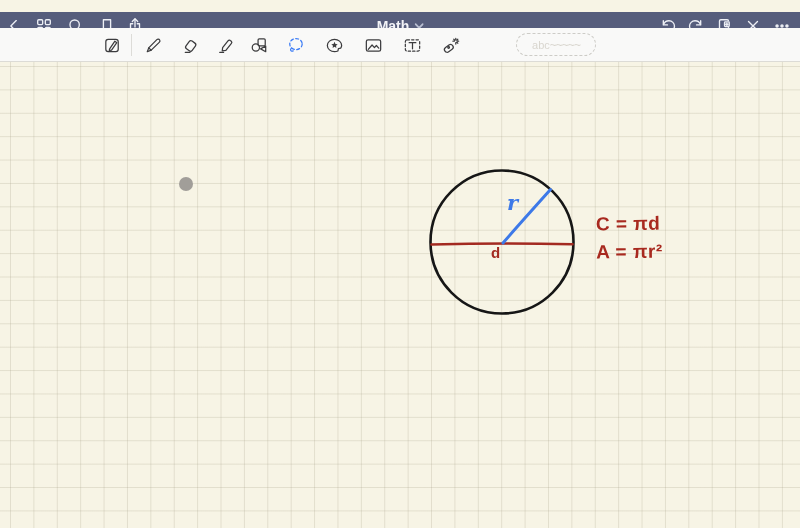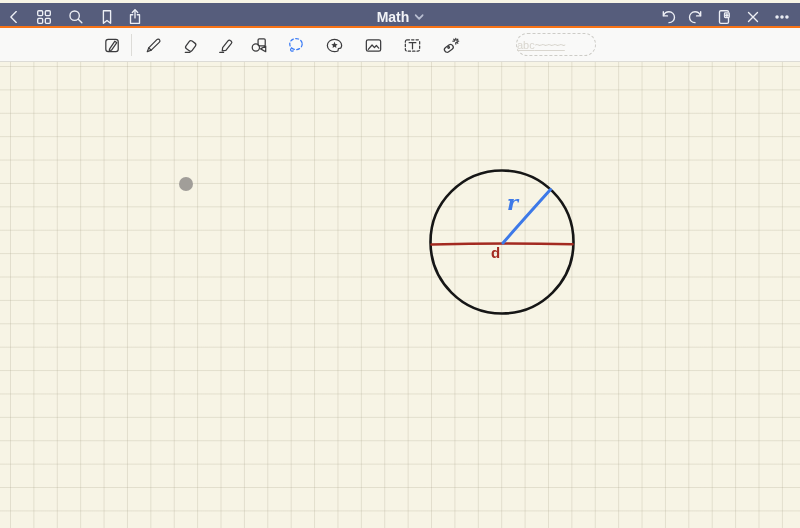--- a/index.html
+++ b/index.html
@@ -1,20 +1,20 @@
 <!DOCTYPE html>
 <html><head>
 <meta charset="utf-8">
 <style>
   * { margin:0; padding:0; box-sizing:border-box; }
   html,body { width:800px; height:528px; overflow:hidden; font-family:"Liberation Sans", sans-serif; background:#f7f4e5; }
 
   
   .navbar {
-    position:absolute; left:0; top:3px; width:800px; height:28px;
+    position:absolute; left:0; top:12px; width:800px; height:28px;
     background:#565d7c; border-bottom:5px solid #f97316;
   }
   .nav-icon {
     position:absolute; top:4px; width:20px; height:20px;
     color:#edeff5; display:flex; align-items:center; justify-content:center; cursor:pointer;
   }
   .nav-icon svg { width:18px; height:18px; stroke:currentColor; fill:none; stroke-width:1.5; stroke-linecap:round; stroke-linejoin:round; }
   .nav-title {
     position:absolute; left:50%; top:0; transform:translateX(-50%);
     height:28px; display:flex; align-items:center; gap:5px;
@@ -32,22 +32,22 @@
     color:#3c3c3e; display:flex; align-items:center; justify-content:center; cursor:pointer;
   }
   .tool svg { width:21px; height:21px; stroke:currentColor; fill:none; stroke-width:1.3; stroke-linecap:round; stroke-linejoin:round; }
   .tool.active { color:#3a7bf6; }
   .tool-divider { position:absolute; left:131px; top:6px; width:1px; height:22px; background:#dddcd8; }
   .sparkle { position:absolute; left:280px; top:31px; width:9px; height:9px; color:#3a7bf6; }
   .sparkle svg { width:9px; height:9px; stroke:currentColor; stroke-width:1.4; stroke-linecap:round; }
   .recog-pill {
     position:absolute; left:516px; top:5px; width:80px; height:23px;
     border:1.5px dashed #cdccc7; border-radius:12px;
-    display:flex; align-items:center; 
-    color:#d9d6cf; font-size:11px; cursor:pointer;text-decoration:underline;
+    display:flex; align-items:center; justify-content:center; 
+    color:#d9d6cf; font-size:11px; cursor:pointer;
   }
   .recog-pill .squiggle { letter-spacing:-1px; font-size:12px; }
 
   
   .canvas {
     position:absolute; left:0; top:62px; width:800px; height:466px;
     background-color:#f7f4e5;
     background-image:
       linear-gradient(to right, rgba(172,166,142,0.28) 1px, transparent 1px),
       linear-gradient(to bottom, rgba(172,166,142,0.28) 1px, transparent 1px);
@@ -241,14 +241,16 @@
     <circle cx="186" cy="122" r="7" fill="#a19e99"></circle>
     <circle cx="502" cy="180" r="71.5" fill="none" stroke="#161616" stroke-width="2.6"></circle>
     <path d="M431.5 182.5 Q500 180.8 572.5 182.2" fill="none" stroke="#a32a21" stroke-width="2.6" stroke-linecap="round"></path>
     <path d="M503 181 Q515 167 550.5 127.5" fill="none" stroke="#3d79e8" stroke-width="3" stroke-linecap="round"></path>
   </svg>
 
   <div class="label-r">r</div>
   <div class="label-d">d</div>
 
   <div class="formulas">
+    <div>C = πd</div>
+    <div>A = πr²</div>
   </div>
 </div>
 
 </body></html>

